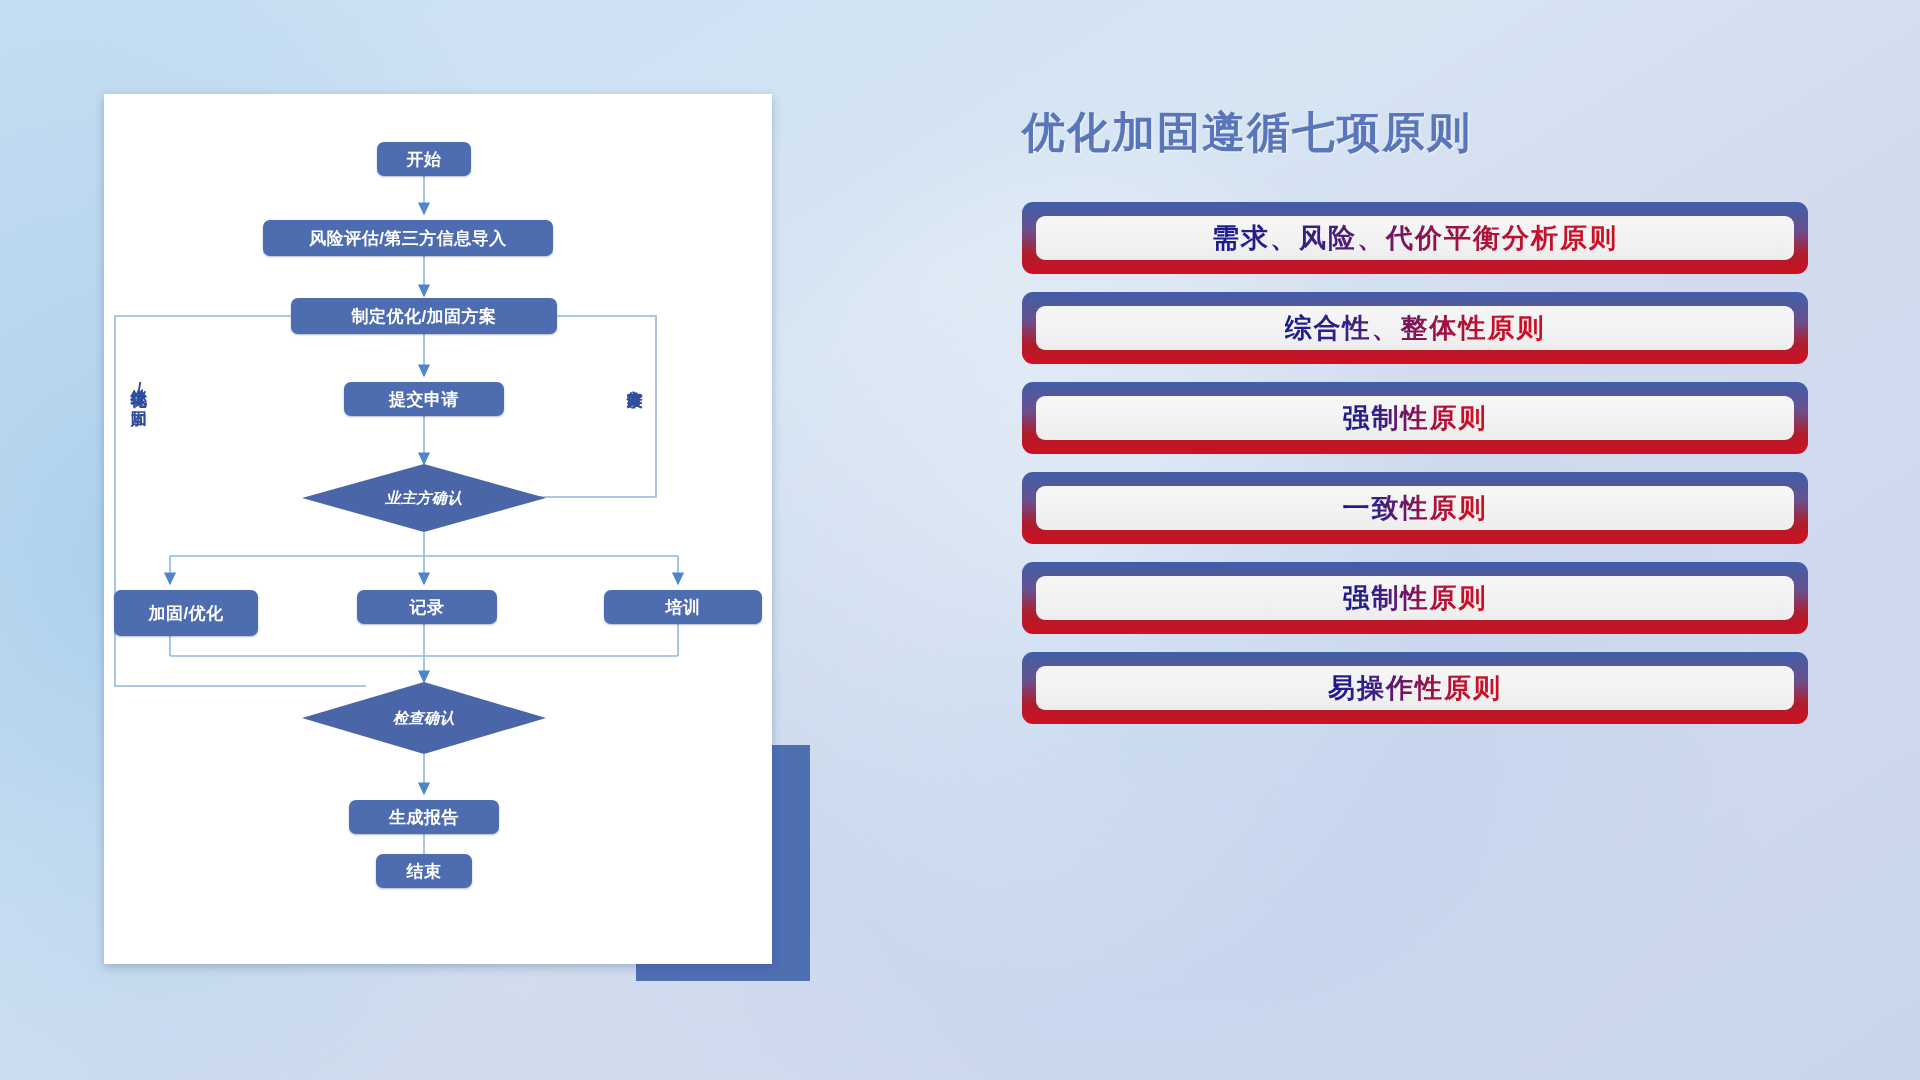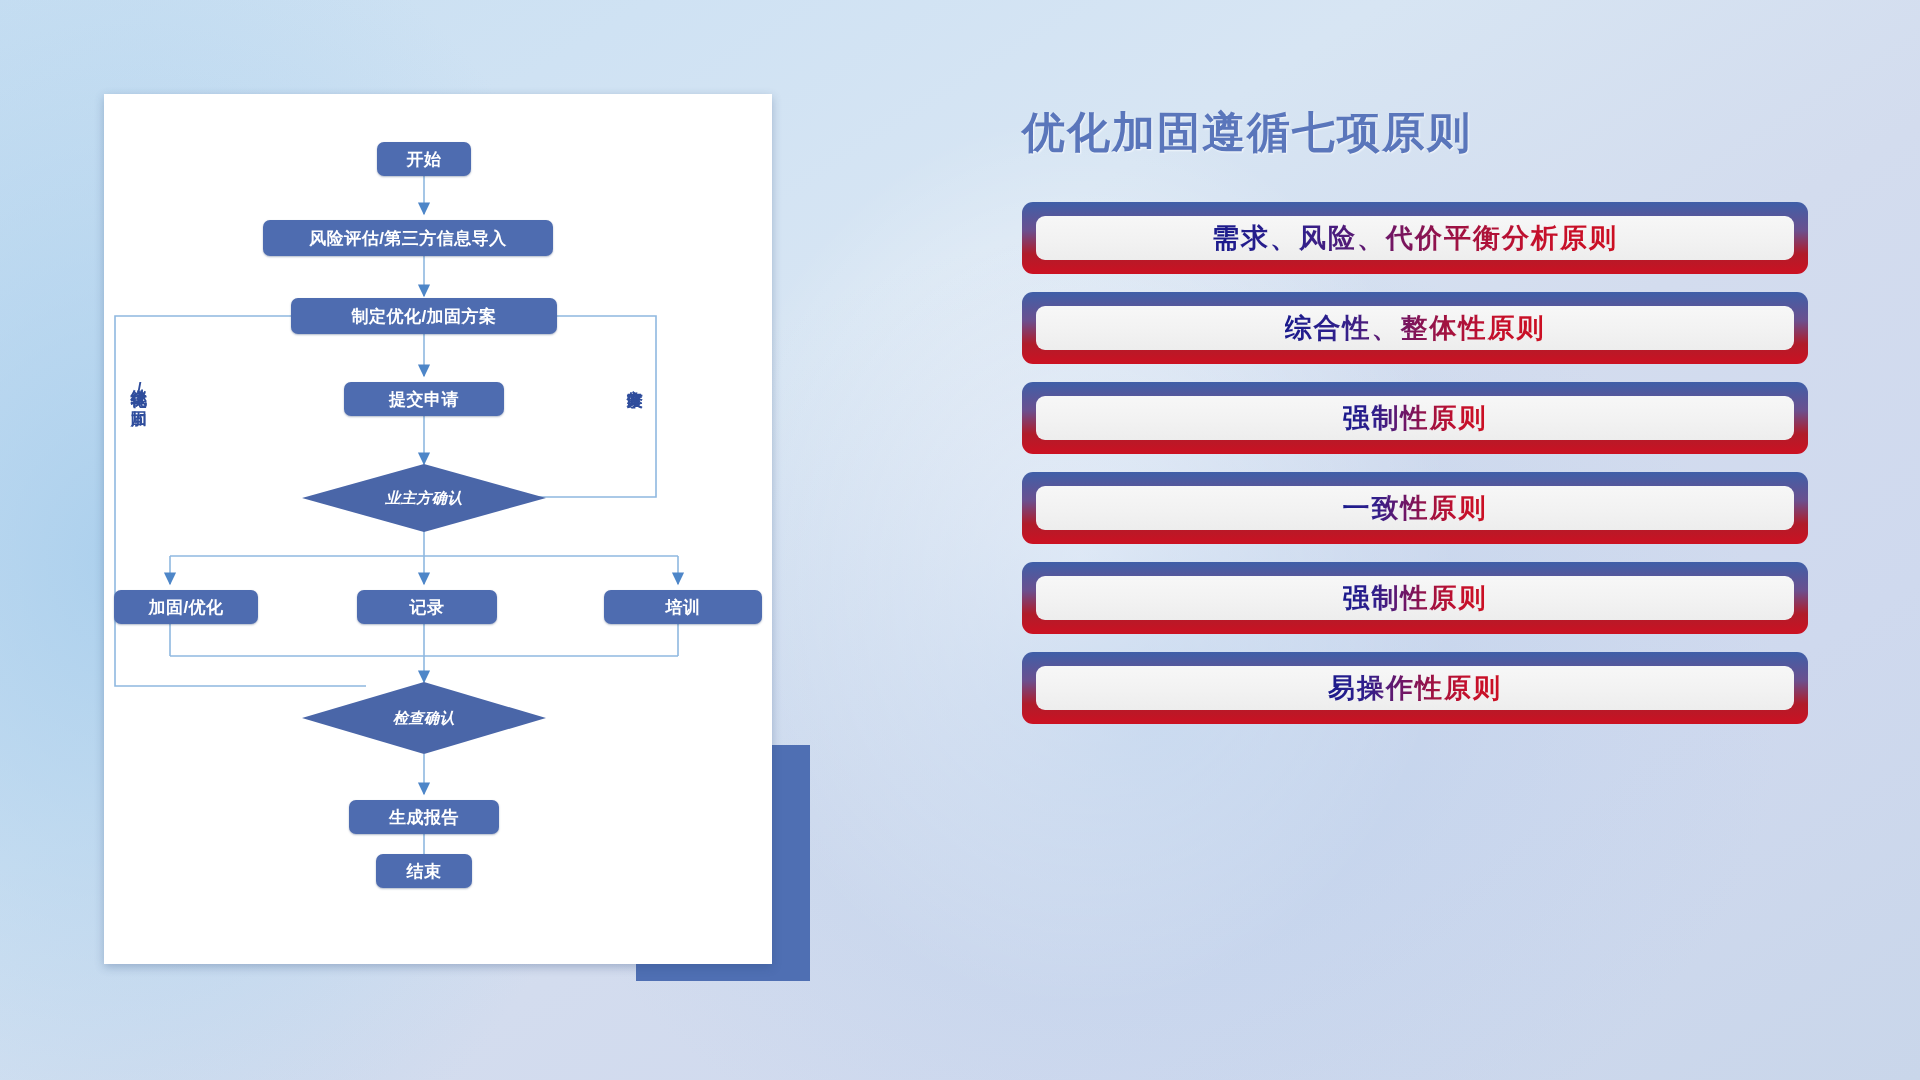--- a/index.html
+++ b/index.html
@@ -216,21 +216,21 @@
 
     <div class="fc-node" style="left:240px; top:288px; width:160px; height:34px;">
       <span>提交申请</span>
     </div>
 
     <div class="fc-diamond-wrap" style="left:198px; top:370px; width:244px; height:68px;">
       <div class="fc-diamond-shape"></div>
       <span class="fc-diamond-label">业主方确认</span>
     </div>
 
-    <div class="fc-node" style="left:10px; top:496px; width:144px; height:34px;">
+    <div class="fc-node" style="left:10px; top:496px; width:144px; height:46px;">
       <span>加固/优化</span>
     </div>
 
     <div class="fc-node" style="left:253px; top:496px; width:140px; height:34px;">
       <span>记录</span>
     </div>
 
     <div class="fc-node" style="left:500px; top:496px; width:158px; height:34px;">
       <span>培训</span>
     </div>

